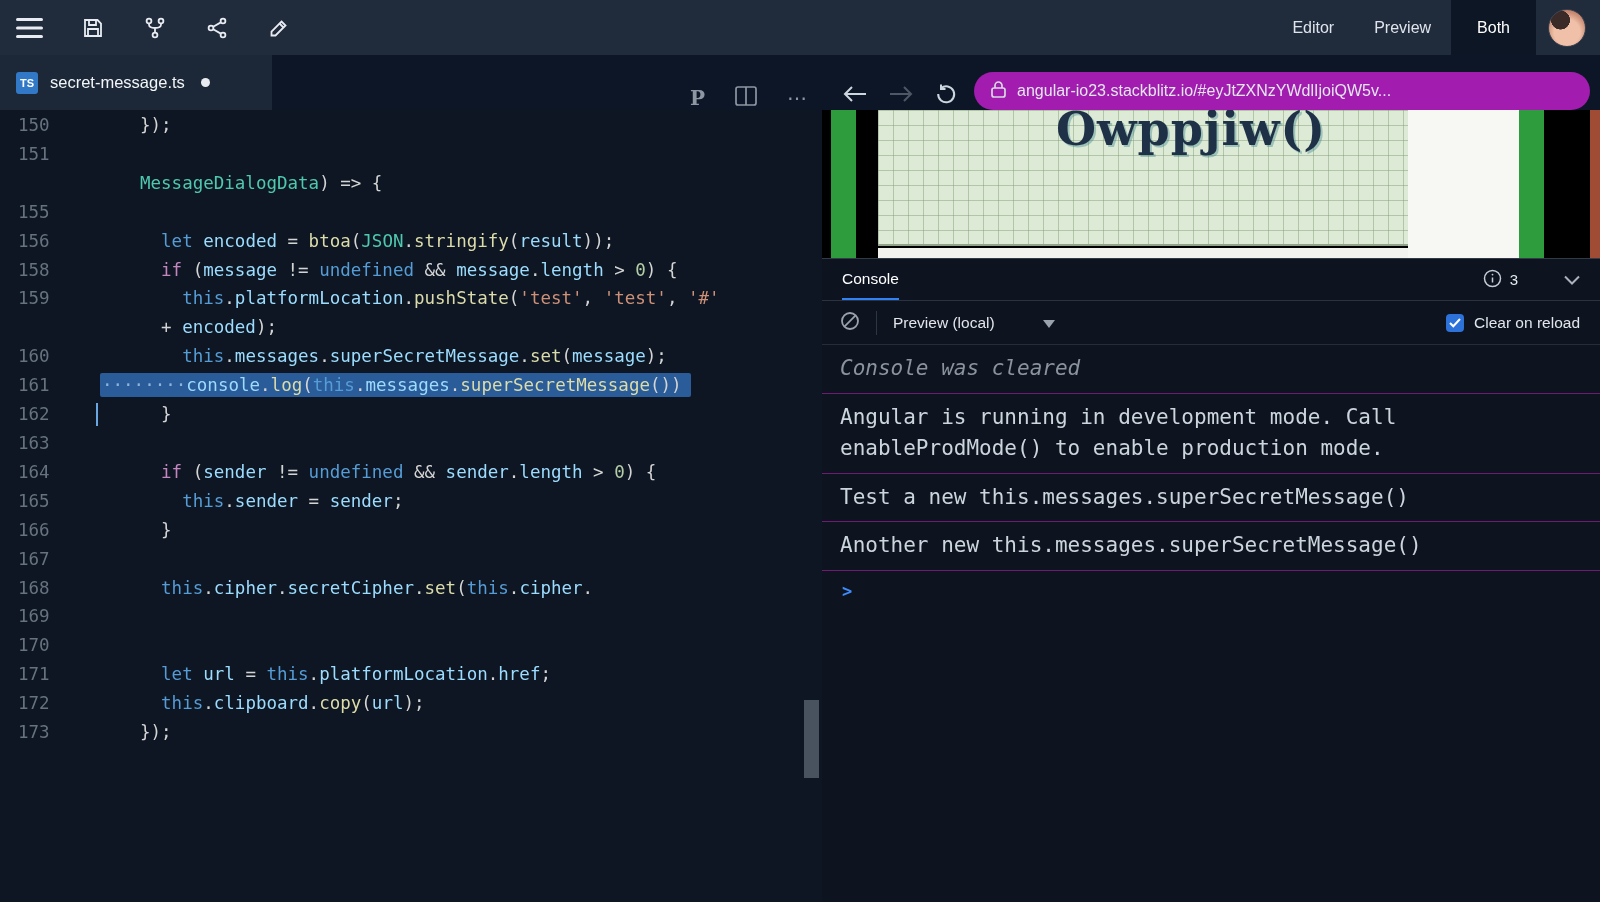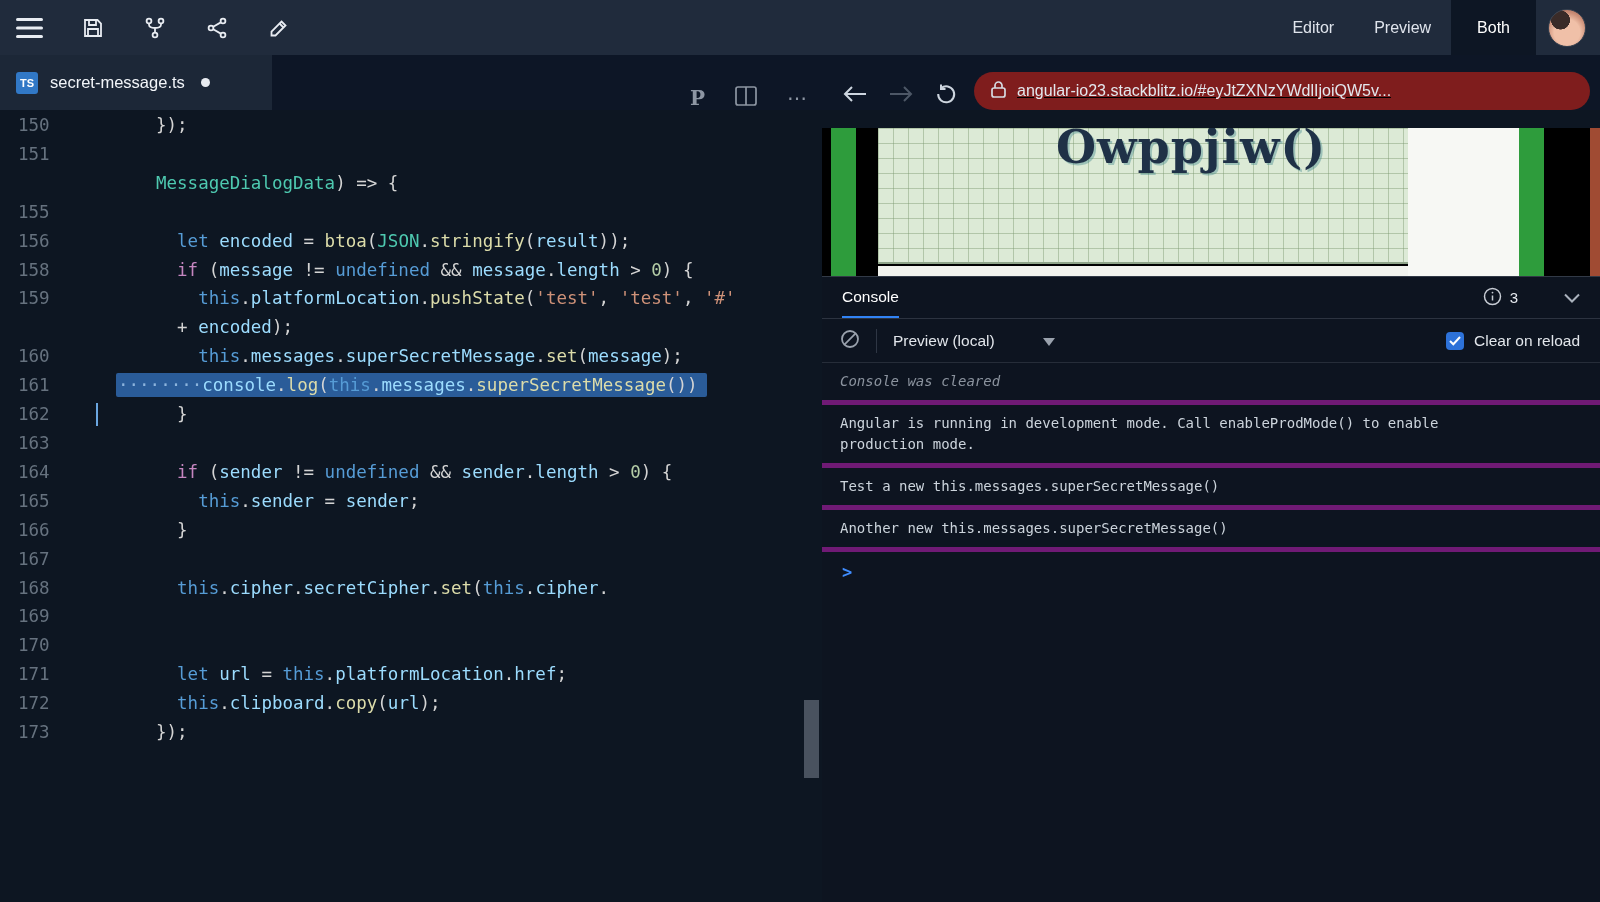--- a/index.html
+++ b/index.html
@@ -28,41 +28,41 @@
   .file-tab { width:272px; height:55px; background:#1c2737; display:flex; align-items:center;
               gap:12px; padding:0 16px; }
   .ts-badge { width:22px; height:22px; background:#3178c6; border-radius:3px; color:#fff;
               font-size:11px; font-weight:bold; display:flex; align-items:center; justify-content:center; }
   .file-name { color:#f2f5f9; font-size:16.5px; }
   .mod-dot { width:9px; height:9px; border-radius:50%; background:#e8ecf1; margin-left:4px; }
   .mid-icons { display:flex; align-items:center; gap:30px; margin-left:418px; color:#8d96a3; }
   .prettier { font-size:20px; font-weight:800; font-family:"DejaVu Serif", serif; }
   .dots3 { font-size:20px; letter-spacing:1px; }
   .nav-icons { display:flex; align-items:center; gap:20px; margin-left:34px; }
-  .urlbar { margin-left:16px; flex:1; margin-right:10px; height:38px; background:#7f1d1d;
+  .urlbar { margin-left:16px; flex:1; margin-right:10px; height:38px; background:#a21caf;
             border-radius:19px; display:flex; align-items:center; gap:10px; padding:0 16px;
-            overflow:hidden;text-decoration:underline; }
+            overflow:hidden; }
   .url-text { color:#e3e8ee; font-size:16px; white-space:nowrap; overflow:hidden; }
 
   
   .editor { position:absolute; top:110px; left:0; width:822px; bottom:0; background:#0d1622;
             font-family:"DejaVu Sans Mono", monospace; font-size:17.5px; line-height:28.9px;
             padding-top:1px; overflow:hidden; }
-  .crow { display:flex; white-space:pre; position:relative;gap:16px; }
+  .crow { display:flex; white-space:pre; position:relative; }
   .gut { width:100px; padding-left:18px; color:#66727f; flex:none; }
   .code { padding-left:40px; flex:1; }
   .tk-pl{color:#d4d4d4} .tk-kw{color:#569cd6} .tk-cf{color:#c586c0} .tk-vr{color:#9cdcfe}
   .tk-fn{color:#dcdcaa} .tk-ty{color:#4ec9b0} .tk-st{color:#ce9178} .tk-nm{color:#b5cea8}
   .selbg { background:#2a5c99; border-radius:2px; margin-left:-40px; padding:2px 9px 2px 2px; }
   .ws { color:#8cb4dd; }
   .cursor { position:absolute; left:96px; top:3px; bottom:3px; width:2px; background:#6aa6e0; }
   .ed-scroll { position:absolute; right:3px; top:590px; width:15px; height:78px; background:#49525f; }
 
   
-  .right { position:absolute; left:822px; top:110px; right:0; bottom:0; background:#0d1420;margin-top:18px; }
+  .right { position:absolute; left:822px; top:110px; right:0; bottom:0; background:#0d1420; }
 
   .preview { position:absolute; top:0; left:0; right:0; height:148px; background:#000; overflow:hidden; }
   .gbar-l { position:absolute; left:9px; top:0; bottom:0; width:25px; background:#2e9c3c; }
   .gbar-r { position:absolute; left:697px; top:0; bottom:0; width:25px; background:#2e9c3c; }
   .gpanel { position:absolute; left:56px; top:0; width:530px; height:136px; overflow:hidden;
             background-color:#dcead6;
             background-image:
               linear-gradient(rgba(125,155,115,.45) 1px, transparent 1px),
               linear-gradient(90deg, rgba(125,155,115,.45) 1px, transparent 1px);
             background-size:15px 15px; border-bottom:2px solid #8fa489; }
@@ -83,22 +83,22 @@
   .c-chev { margin-left:38px; }
   .c-tools { height:44px; border-bottom:1px solid #262d39; display:flex; align-items:center;
              padding:0 18px; gap:16px; }
   .sep { width:1px; height:24px; background:#2e3644; }
   .env-label { color:#e2e6eb; font-size:15.5px; }
   .env-caret { margin-left:32px; }
   .ck-group { margin-left:auto; display:flex; align-items:center; gap:10px; padding-right:2px; }
   .ckbox { width:18px; height:18px; border-radius:4px; background:#2d72d9;
            display:flex; align-items:center; justify-content:center; }
   .ck-label { color:#e2e6eb; font-size:15.5px; }
-  .logrow { border-bottom:5px solid #701a75; padding:8px 18px;
-            font-family:"DejaVu Sans Mono", monospace; font-size:14px; color:#ccd4dc;
+  .logrow { border-bottom:1px solid #701a75; padding:8px 18px;
+            font-family:"DejaVu Sans Mono", monospace; font-size:21px; color:#ccd4dc;
             line-height:1.5; }
   .logrow span { display:block; max-width:640px; }
   .muted-italic { color:#8b939e; font-style:italic; }
   .prompt { padding:10px 20px; color:#3f8cfd; font-weight:bold;
             font-family:"DejaVu Sans Mono", monospace; font-size:17px; }
 </style>
 </head>
 <body>
 
 <div class="app">

